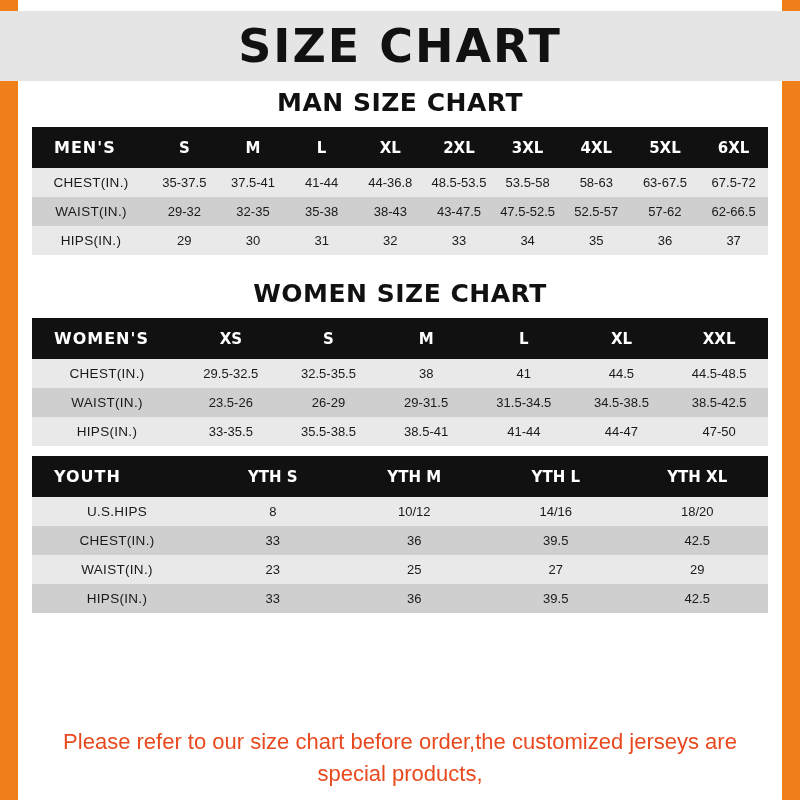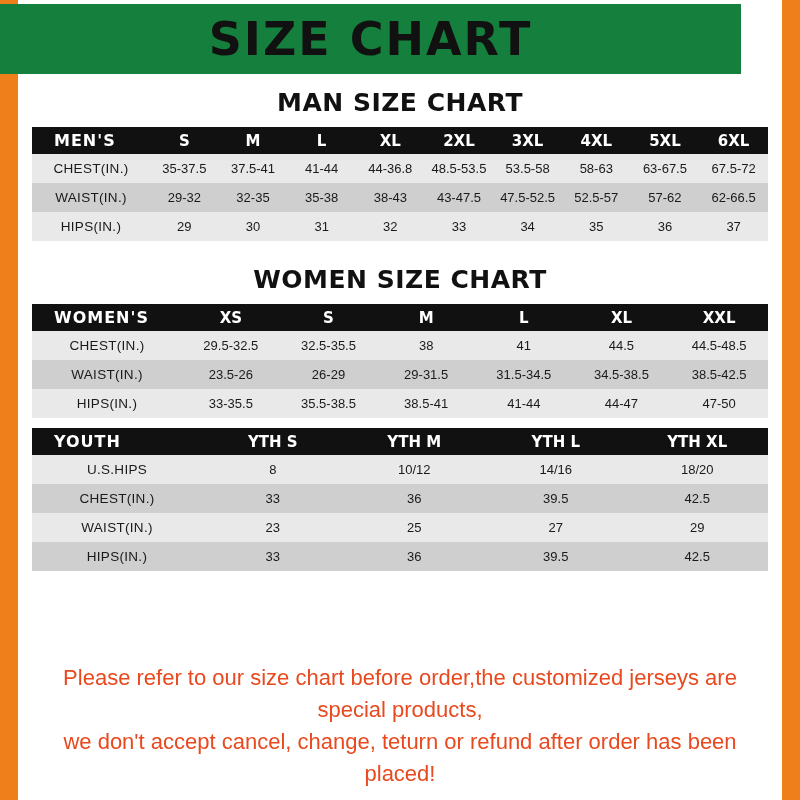--- a/index.html
+++ b/index.html
@@ -17,25 +17,25 @@
     position: relative;
     width: 800px;
     height: 800px;
     background: #ffffff;
     box-sizing: border-box;
     border-left: 18px solid #ef7f1a;
     border-right: 18px solid #ef7f1a;
   }
   .banner {
     position: absolute;
-    top: 4px;
+    top: 11px;
     left: -18px;
-    width: 741px;
+    width: 800px;
     height: 70px;
-    background: #15803d;
+    background: #e5e5e5;
     display: flex;
     align-items: center;
     justify-content: center;
   }
   .banner-title {
     font-family: "DejaVu Sans", sans-serif;
     font-weight: bold;
     font-size: 46px;
     letter-spacing: 2px;
     color: #111111;
@@ -66,21 +66,21 @@
     margin: 10px auto 0 auto;
     border-collapse: collapse;
     table-layout: fixed;
   }
   table.size-table thead th {
     background: #111111;
     color: #ffffff;
     font-family: "DejaVu Sans", sans-serif;
     font-weight: bold;
     font-size: 15px;
-    padding: 4px 2px;
+    padding: 11px 2px;
     text-align: center;
   }
   table.size-table thead th.first-col {
     text-align: left;
     padding-left: 22px;
     font-size: 16px;
     letter-spacing: 1px;
   }
   table.size-table tbody td {
     font-family: "Liberation Sans", sans-serif;
@@ -294,16 +294,15 @@
           <td>39.5</td>
           <td>42.5</td>
         </tr>
       </tbody>
     </table>
 
   </div>
 
   <div class="footer-note">
     <span class="line">Please refer to our size chart before order,the customized jerseys are special products,</span>
-    <span class="line">we don't accept cancel, change, teturn or refund after order has been placed!</span>
   </div>
 
 </div>
 
 </body></html>

